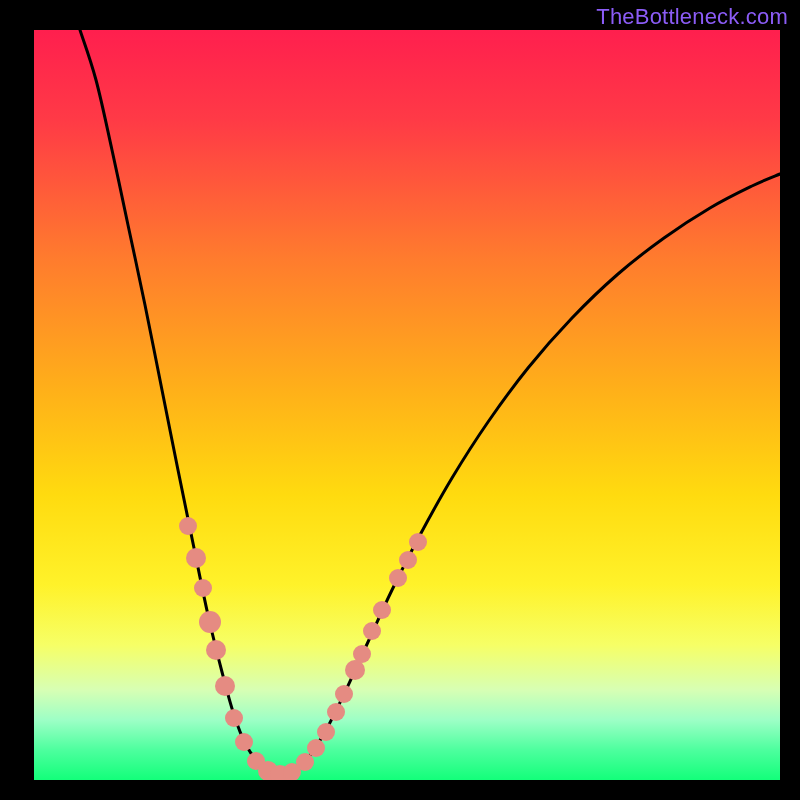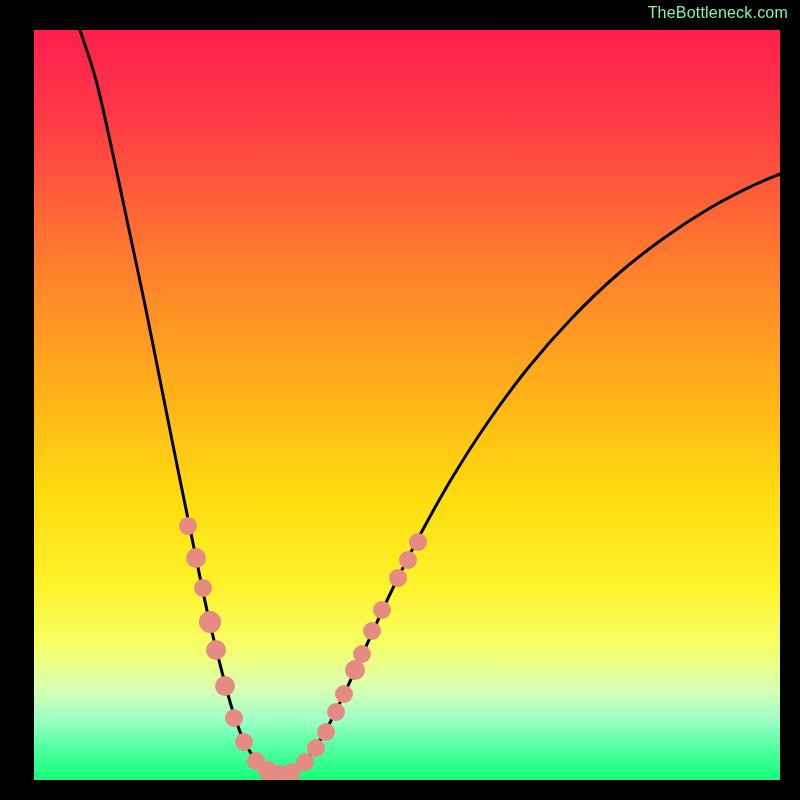--- a/index.html
+++ b/index.html
@@ -16,22 +16,22 @@
     left: 0;
     top: 0;
     width: 800px;
     height: 800px;
     background: #000000;
   }
   .watermark {
     position: absolute;
     top: 4px;
     right: 12px;
-    color: #86efac;
-    font-size: 16px;
+    color: #8b5cf6;
+    font-size: 22px;
     font-weight: 400;
     letter-spacing: 0.2px;
     z-index: 20;
   }
   svg {
     position: absolute;
     left: 0;
     top: 0;
   }
 </style>

